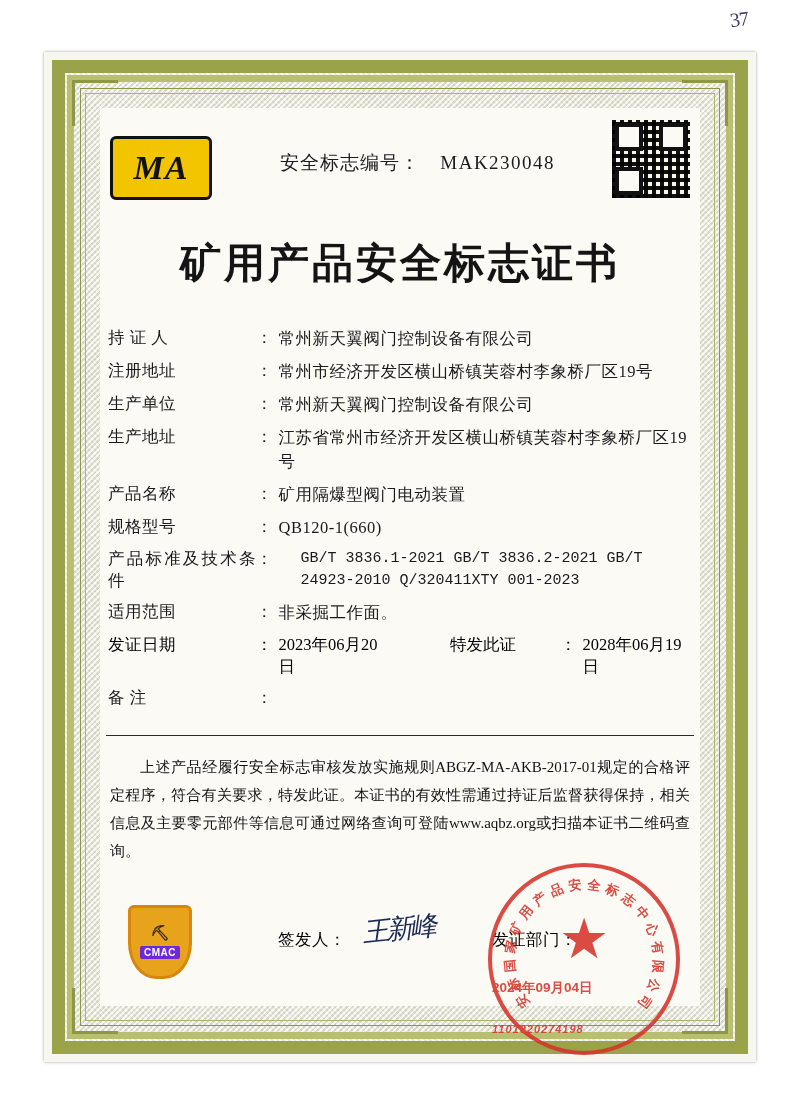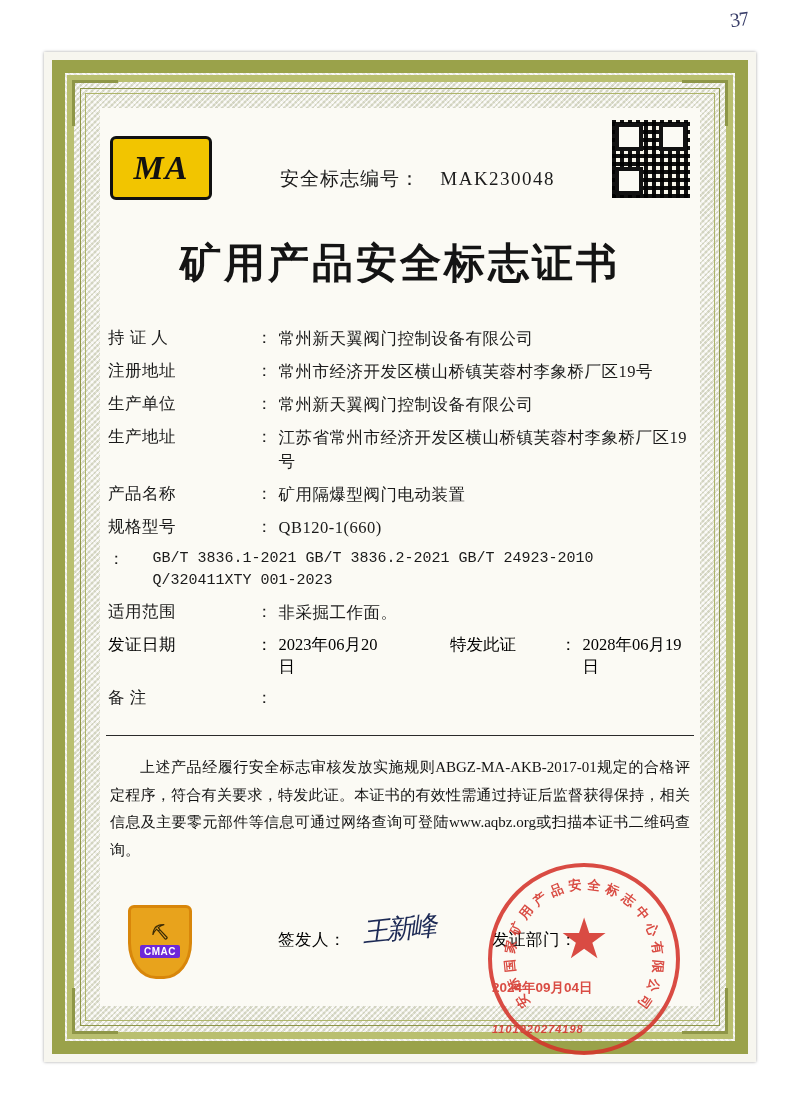--- a/index.html
+++ b/index.html
@@ -119,21 +119,21 @@
     font-family: Liberation Serif, serif;
     font-weight: bold;
     font-size: 34px;
     color: #111;
     letter-spacing: 1px;
     font-style: italic;
   }
   .cert-no {
     position: absolute;
     left: 180px;
-    top: 58px;
+    top: 42px;
     font-size: 19px;
     color: #1b1b1b;
     font-family: "Liberation Sans", sans-serif;
     letter-spacing: 1px;
   }
   .cert-no .value {
     margin-left: 14px;
     font-family: "Liberation Serif", serif;
     letter-spacing: 1.5px;
   }
@@ -429,20 +429,21 @@
         <div class="field-value">矿用隔爆型阀门电动装置</div>
       </div>
 
       <div class="field-row">
         <div class="field-label">规格型号</div>
         <div class="colon">：</div>
         <div class="field-value">QB120-1(660)</div>
       </div>
 
       <div class="field-row">
+        <div class="field-label">产品标准及技术条件</div>
         <div class="colon">：</div>
         <div class="field-value mono indent">GB/T 3836.1-2021 GB/T 3836.2-2021 GB/T 24923-2010 Q/320411XTY 001-2023</div>
       </div>
 
       <div class="field-row">
         <div class="field-label">适用范围</div>
         <div class="colon">：</div>
         <div class="field-value">非采掘工作面。</div>
       </div>
 

